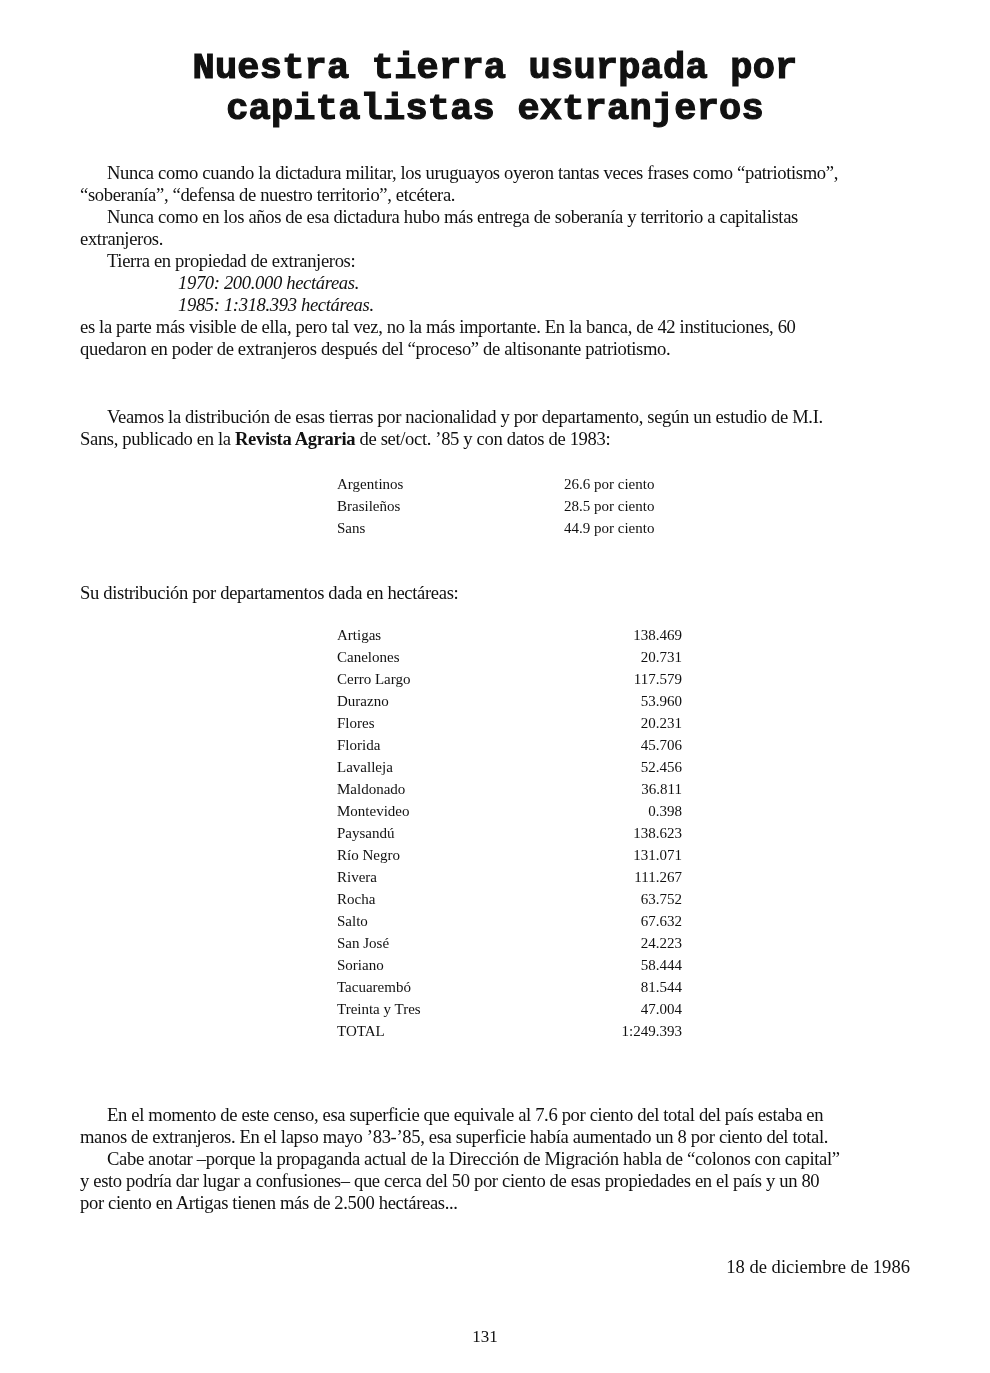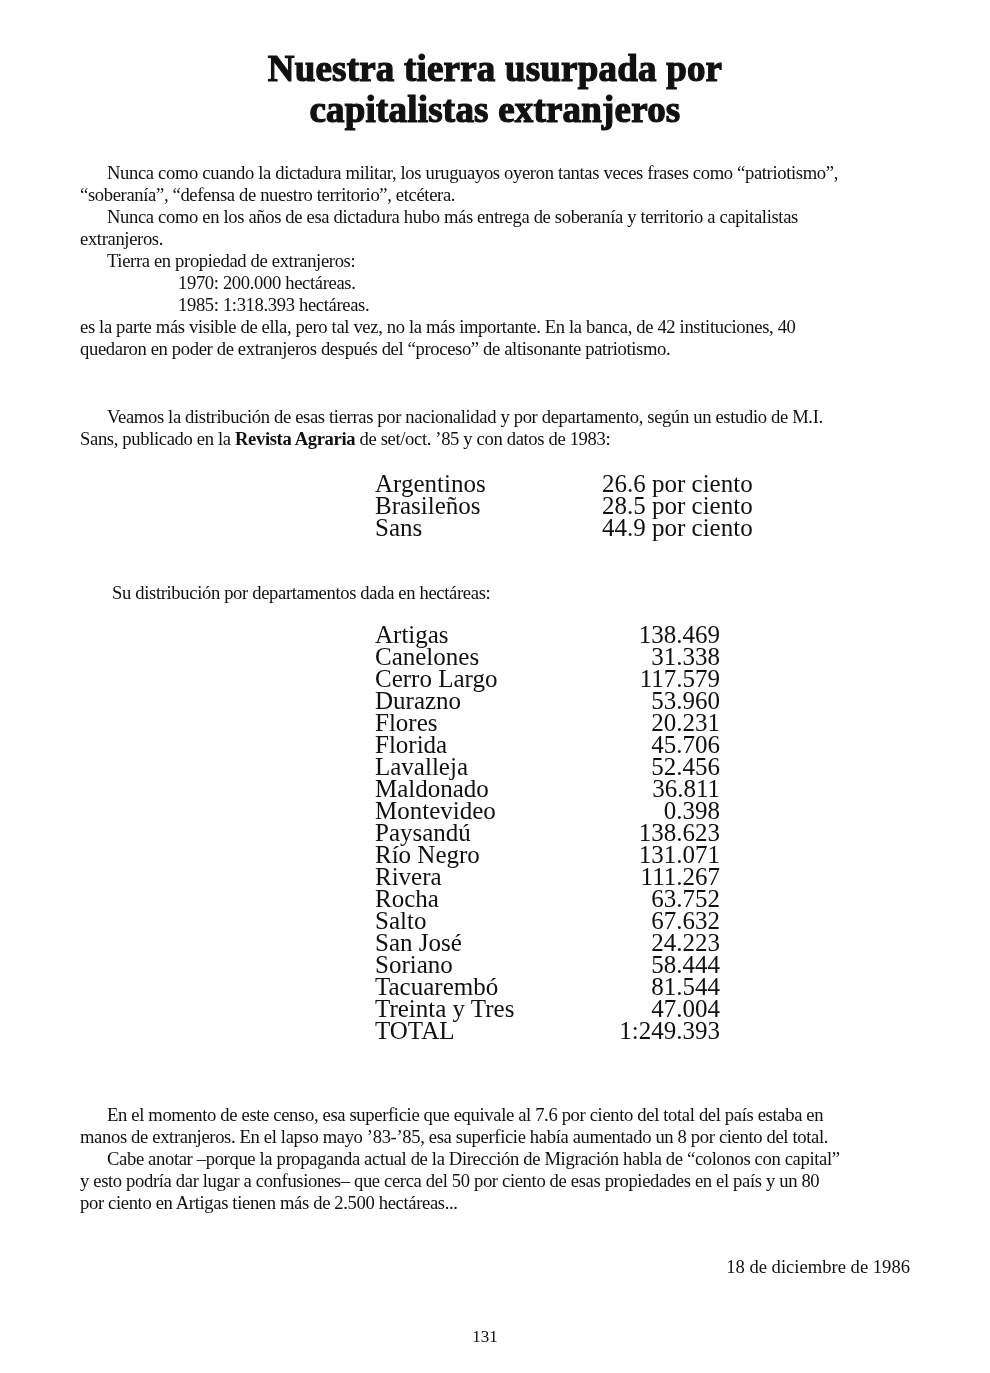--- a/index.html
+++ b/index.html
@@ -4,37 +4,37 @@
 <style>
   html, body { margin: 0; padding: 0; background: #ffffff; }
   body {
     width: 990px; height: 1373px; position: relative; overflow: hidden;
     font-family: "Liberation Serif", "DejaVu Serif", serif;
     color: #111111;
   }
   .title {
     position: absolute; left: 0; top: 48px; width: 990px;
     text-align: center;
-    font-family: Liberation Serif, serif;
+    font-family: Liberation Mono, monospace;
     font-weight: 900; font-size: 37px; line-height: 41px;
     letter-spacing: 0.2px;
     -webkit-text-stroke: 1.2px #111;
   }
   .title span { display: block; }
   .para {
     position: absolute; left: 80px; width: 832px;
     font-size: 18.6px; line-height: 22px;
     letter-spacing: -0.35px;
     text-align: justify;
   }
   .para .line { display: block; white-space: nowrap; }
   .indent { padding-left: 27px; }
-  .sub { padding-left: 98px; white-space: pre; }
+  .sub { padding-left: 98px; white-space: pre; font-style: italic; }
   .bold { font-weight: bold; }
-  .tbl { position: absolute; font-size: 25px; line-height: 22px; margin-left: 38px; }
+  .tbl { position: absolute; font-size: 15px; line-height: 22px; }
   .tbl .row { position: relative; height: 22px; }
   .tbl .lbl { position: absolute; left: 0; white-space: nowrap; }
   .tbl .val { position: absolute; white-space: nowrap; }
   .nat .val { left: 227px; }
   .dep .val { right: 0; text-align: right; }
   .dep { width: 345px; }
   .total { font-weight: normal; }
   .date { position: absolute; right: 80px; top: 1256px; font-size: 18.6px; }
   .pagenum { position: absolute; left: 0; width: 970px; top: 1327px; text-align: center; font-size: 17px; }
 </style>
@@ -47,21 +47,21 @@
 </h1>
 
 <div class="para" style="top:162px;">
   <span class="line indent">Nunca como cuando la dictadura militar, los uruguayos oyeron tantas veces frases como “patriotismo”,</span>
   <span class="line">“soberanía”, “defensa de nuestro territorio”, etcétera.</span>
   <span class="line indent">Nunca como en los años de esa dictadura hubo más entrega de soberanía y territorio a capitalistas</span>
   <span class="line">extranjeros.</span>
   <span class="line indent">Tierra en propiedad de extranjeros:</span>
   <span class="line sub">1970:   200.000 hectáreas.</span>
   <span class="line sub">1985: 1:318.393 hectáreas.</span>
-  <span class="line">es la parte más visible de ella, pero tal vez, no la más importante. En la banca, de 42 instituciones, 40</span>
+  <span class="line">es la parte más visible de ella, pero tal vez, no la más importante. En la banca, de 42 instituciones, 60</span>
   <span class="line">quedaron en poder de extranjeros después del “proceso” de altisonante patriotismo.</span>
 </div>
 
 <div class="para" style="top:406px;">
   <span class="line indent">Veamos la distribución de esas tierras por nacionalidad y por departamento, según un estudio de M.I.</span>
   <span class="line"><span>Sans, publicado en la </span><span class="bold">Revista Agraria</span><span> de set/oct. ’85 y con datos de 1983:</span></span>
 </div>
 
 <div class="tbl nat" style="left:337px; top:473px; width:360px;">
   <div class="row">
@@ -71,32 +71,32 @@
   <div class="row">
     <span class="lbl">Brasileños</span>
     <span class="val">28.5 por ciento</span>
   </div>
   <div class="row">
     <span class="lbl">Sans</span>
     <span class="val">44.9 por ciento</span>
   </div>
 </div>
 
-<div class="para" style="top:582px;margin-left:32px;">
+<div class="para" style="top:582px;">
   <span class="line">Su distribución por departamentos dada en hectáreas:</span>
 </div>
 
 <div class="tbl dep" id="dep-table" style="left:337px; top:624px;">
     <div class="row">
       <span class="lbl">Artigas</span>
       <span class="val">138.469</span>
     </div>
     <div class="row">
       <span class="lbl">Canelones</span>
-      <span class="val">31.338</span>
+      <span class="val">20.731</span>
     </div>
     <div class="row">
       <span class="lbl">Cerro Largo</span>
       <span class="val">117.579</span>
     </div>
     <div class="row">
       <span class="lbl">Durazno</span>
       <span class="val">53.960</span>
     </div>
     <div class="row">

